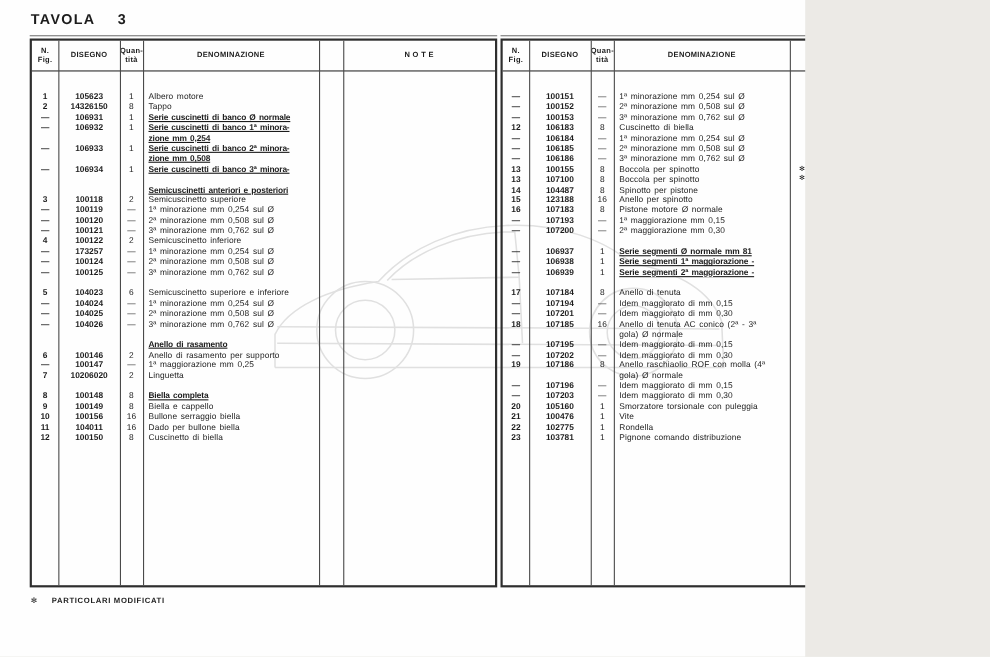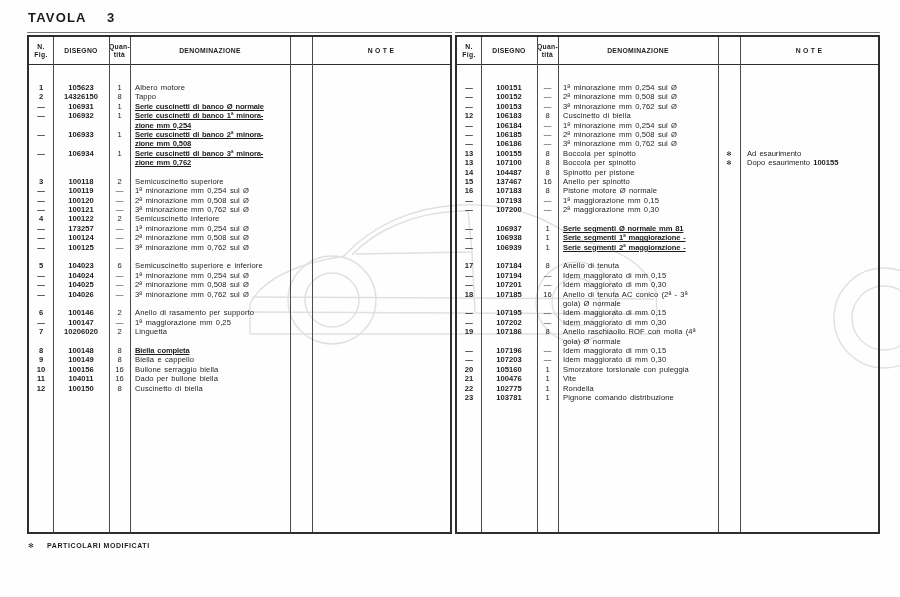--- a/index.html
+++ b/index.html
@@ -1,17 +1,17 @@
 <!DOCTYPE html>
 <html><head>
 <meta charset="utf-8">
 <style>
   html,body{margin:0;padding:0;background:#eceae6;}
   .page{
-    position:relative;width:900px;height:597px;background:#fefefe;
+    position:relative;width:732px;height:597px;background:#fefefe;
     font-family:"Liberation Sans","DejaVu Sans",sans-serif;color:#1c1c1c;
     overflow:hidden;
   }
   .wm{position:absolute;left:0;top:0;width:900px;height:597px;pointer-events:none;}
   .title{position:absolute;left:28px;top:10px;font-size:13px;font-weight:bold;letter-spacing:1.2px;}
   .title .num{margin-left:16px;}
   .tbl{position:absolute;top:35px;width:421px;height:495px;border:2px solid #2e2e2e;box-sizing:content-box;background:transparent;}
   .tbl.left{left:27px;}
   .tbl.right{left:455px;}
   .topline{position:absolute;left:-2px;top:-5px;width:425px;height:1px;background:#777;}
@@ -145,29 +145,29 @@
           <div class="c dis">106934</div>
           <div class="c qty">1</div>
           <div class="c den b">Serie cuscinetti di banco 3ª minora-</div>
           <div class="c mark"></div>
           <div class="c note"></div>
         </div>
         <div class="line">
           <div class="c fig"></div>
           <div class="c dis"></div>
           <div class="c qty"></div>
-          <div class="c den b">zione mm 0,762</div>
-          <div class="c mark"></div>
-          <div class="c note"></div>
-        </div>
-        <div class="line">
-          <div class="c fig"></div>
-          <div class="c dis"></div>
-          <div class="c qty"></div>
           <div class="c den"></div>
+          <div class="c mark"></div>
+          <div class="c note"></div>
+        </div>
+        <div class="line">
+          <div class="c fig"></div>
+          <div class="c dis"></div>
+          <div class="c qty"></div>
+          <div class="c den b">Semicuscinetti anteriori e posteriori</div>
           <div class="c mark"></div>
           <div class="c note"></div>
         </div>
         <div class="line">
           <div class="c fig">3</div>
           <div class="c dis">100118</div>
           <div class="c qty">2</div>
           <div class="c den">Semicuscinetto superiore</div>
           <div class="c mark"></div>
           <div class="c note"></div>
@@ -266,20 +266,28 @@
           <div class="c qty">—</div>
           <div class="c den">3ª minorazione mm 0,762 sul Ø</div>
           <div class="c mark"></div>
           <div class="c note"></div>
         </div>
         <div class="line">
           <div class="c fig"></div>
           <div class="c dis"></div>
           <div class="c qty"></div>
           <div class="c den"></div>
+          <div class="c mark"></div>
+          <div class="c note"></div>
+        </div>
+        <div class="line">
+          <div class="c fig"></div>
+          <div class="c dis"></div>
+          <div class="c qty"></div>
+          <div class="c den b">Anello di rasamento</div>
           <div class="c mark"></div>
           <div class="c note"></div>
         </div>
         <div class="line">
           <div class="c fig">6</div>
           <div class="c dis">100146</div>
           <div class="c qty">2</div>
           <div class="c den">Anello di rasamento per supporto</div>
           <div class="c mark"></div>
           <div class="c note"></div>
@@ -448,21 +456,21 @@
         <div class="line">
           <div class="c fig">14</div>
           <div class="c dis">104487</div>
           <div class="c qty">8</div>
           <div class="c den">Spinotto per pistone</div>
           <div class="c mark"></div>
           <div class="c note"></div>
         </div>
         <div class="line">
           <div class="c fig">15</div>
-          <div class="c dis">137467</div>
+          <div class="c dis">123188</div>
           <div class="c qty">16</div>
           <div class="c den">Anello per spinotto</div>
           <div class="c mark"></div>
           <div class="c note"></div>
         </div>
         <div class="line">
           <div class="c fig">16</div>
           <div class="c dis">107183</div>
           <div class="c qty">8</div>
           <div class="c den">Pistone motore Ø normale</div>

